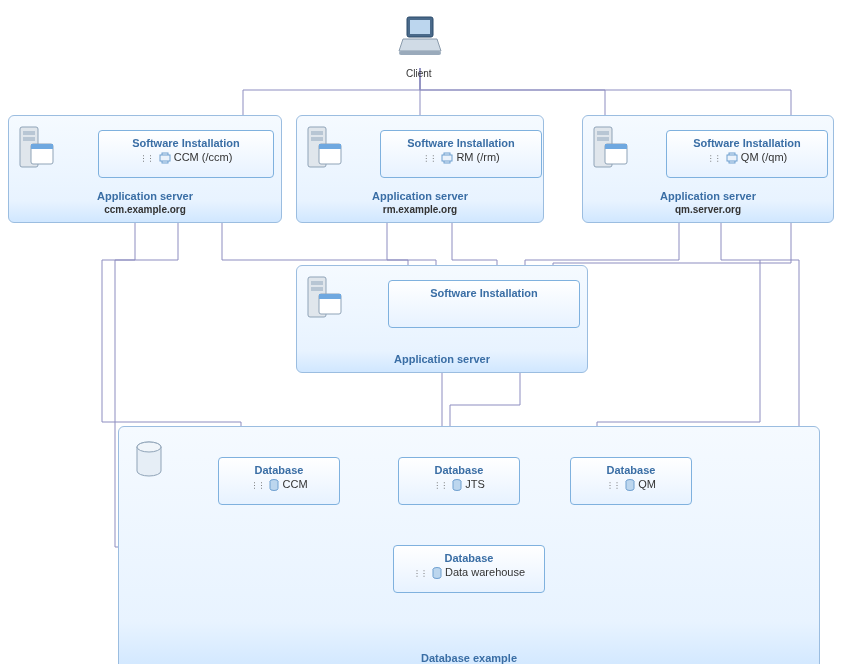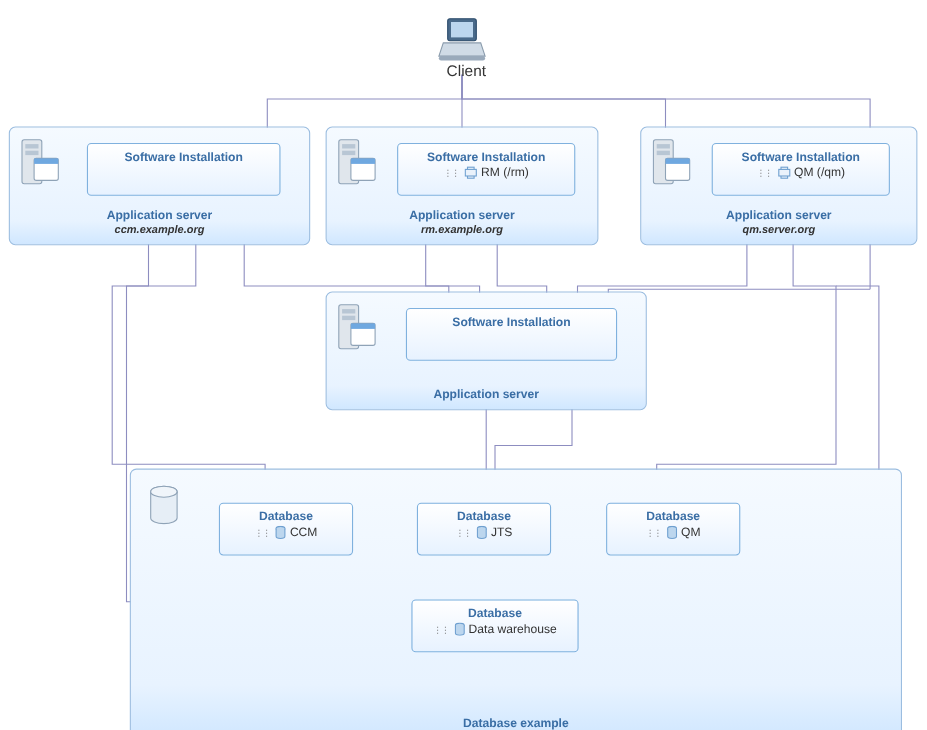--- a/index.html
+++ b/index.html
@@ -33,28 +33,28 @@
   }
   .server-footer .role {
     color: #3a6ea5;
     font-weight: bold;
     margin-top: 14px;
   }
   .server-footer .host {
     color: #333;
     font-weight: bold;
     font-size: 10px;
-    font-style: italic;
   }
   .inner-box {
     position: absolute;
     border: 1px solid #7fb1de;
     border-radius: 4px;
     background: linear-gradient(to bottom, #ffffff 0%, #e7f2ff 100%);
     text-align: center;
+    margin-left: 19px;
   }
   .inner-title {
     color: #3a6ea5;
     font-weight: bold;
     font-size: 11px;
     margin-top: 6px;
   }
   .inner-sub {
     color: #333;
     font-size: 11px;
@@ -65,23 +65,23 @@
   }
   .dots {
     display: inline-block;
     font-size: 8px;
     color: #6b6b6b;
     letter-spacing: -1px;
     margin-right: 2px;
   }
   .client-label {
     position: absolute;
-    font-size: 14px;
+    font-size: 10px;
     color: #333;
-    top: 56px;
+    top: 68px;
     left: 406px;
   }
   .server-icon {
     position: absolute;
     top: 10px;
     left: 10px;
   }
   .db-icon {
     position: absolute;
     top: 14px;
@@ -151,20 +151,28 @@
     <svg width="36" height="44" viewBox="0 0 36 44">
       <rect x="1" y="1" width="18" height="40" rx="2" fill="#e0e6ec" stroke="#8fa3b7"></rect>
       <rect x="4" y="5" width="12" height="4" fill="#b8c6d4"></rect>
       <rect x="4" y="11" width="12" height="4" fill="#b8c6d4"></rect>
       <rect x="12" y="18" width="22" height="20" rx="2" fill="#fff" stroke="#8fa3b7"></rect>
       <rect x="12" y="18" width="22" height="5" fill="#6fa8e0"></rect>
     </svg>
   </div>
   <div class="inner-box" style="left:70px;top:14px;width:174px;height:46px;">
     <div class="inner-title">Software Installation</div>
+    <div class="inner-sub">
+      <span class="dots">⋮⋮</span>
+      <svg style="display:inline-block;vertical-align:middle" width="12" height="12">
+            <rect x="3" y="1" width="6" height="10" fill="#eaf2fb" stroke="#6fa0d0"></rect>
+            <rect x="1" y="3" width="10" height="6" fill="#eaf2fb" stroke="#6fa0d0"></rect>
+          </svg>
+      <span>CCM (/ccm)</span>
+    </div>
   </div>
   <div class="server-footer">
     <div class="role">Application server</div>
     <div class="host">ccm.example.org</div>
   </div>
 </div>
 
 <div class="server-box" style="left:296px;top:115px;width:246px;height:106px;">
   <div class="server-icon">
     <svg width="36" height="44" viewBox="0 0 36 44">

